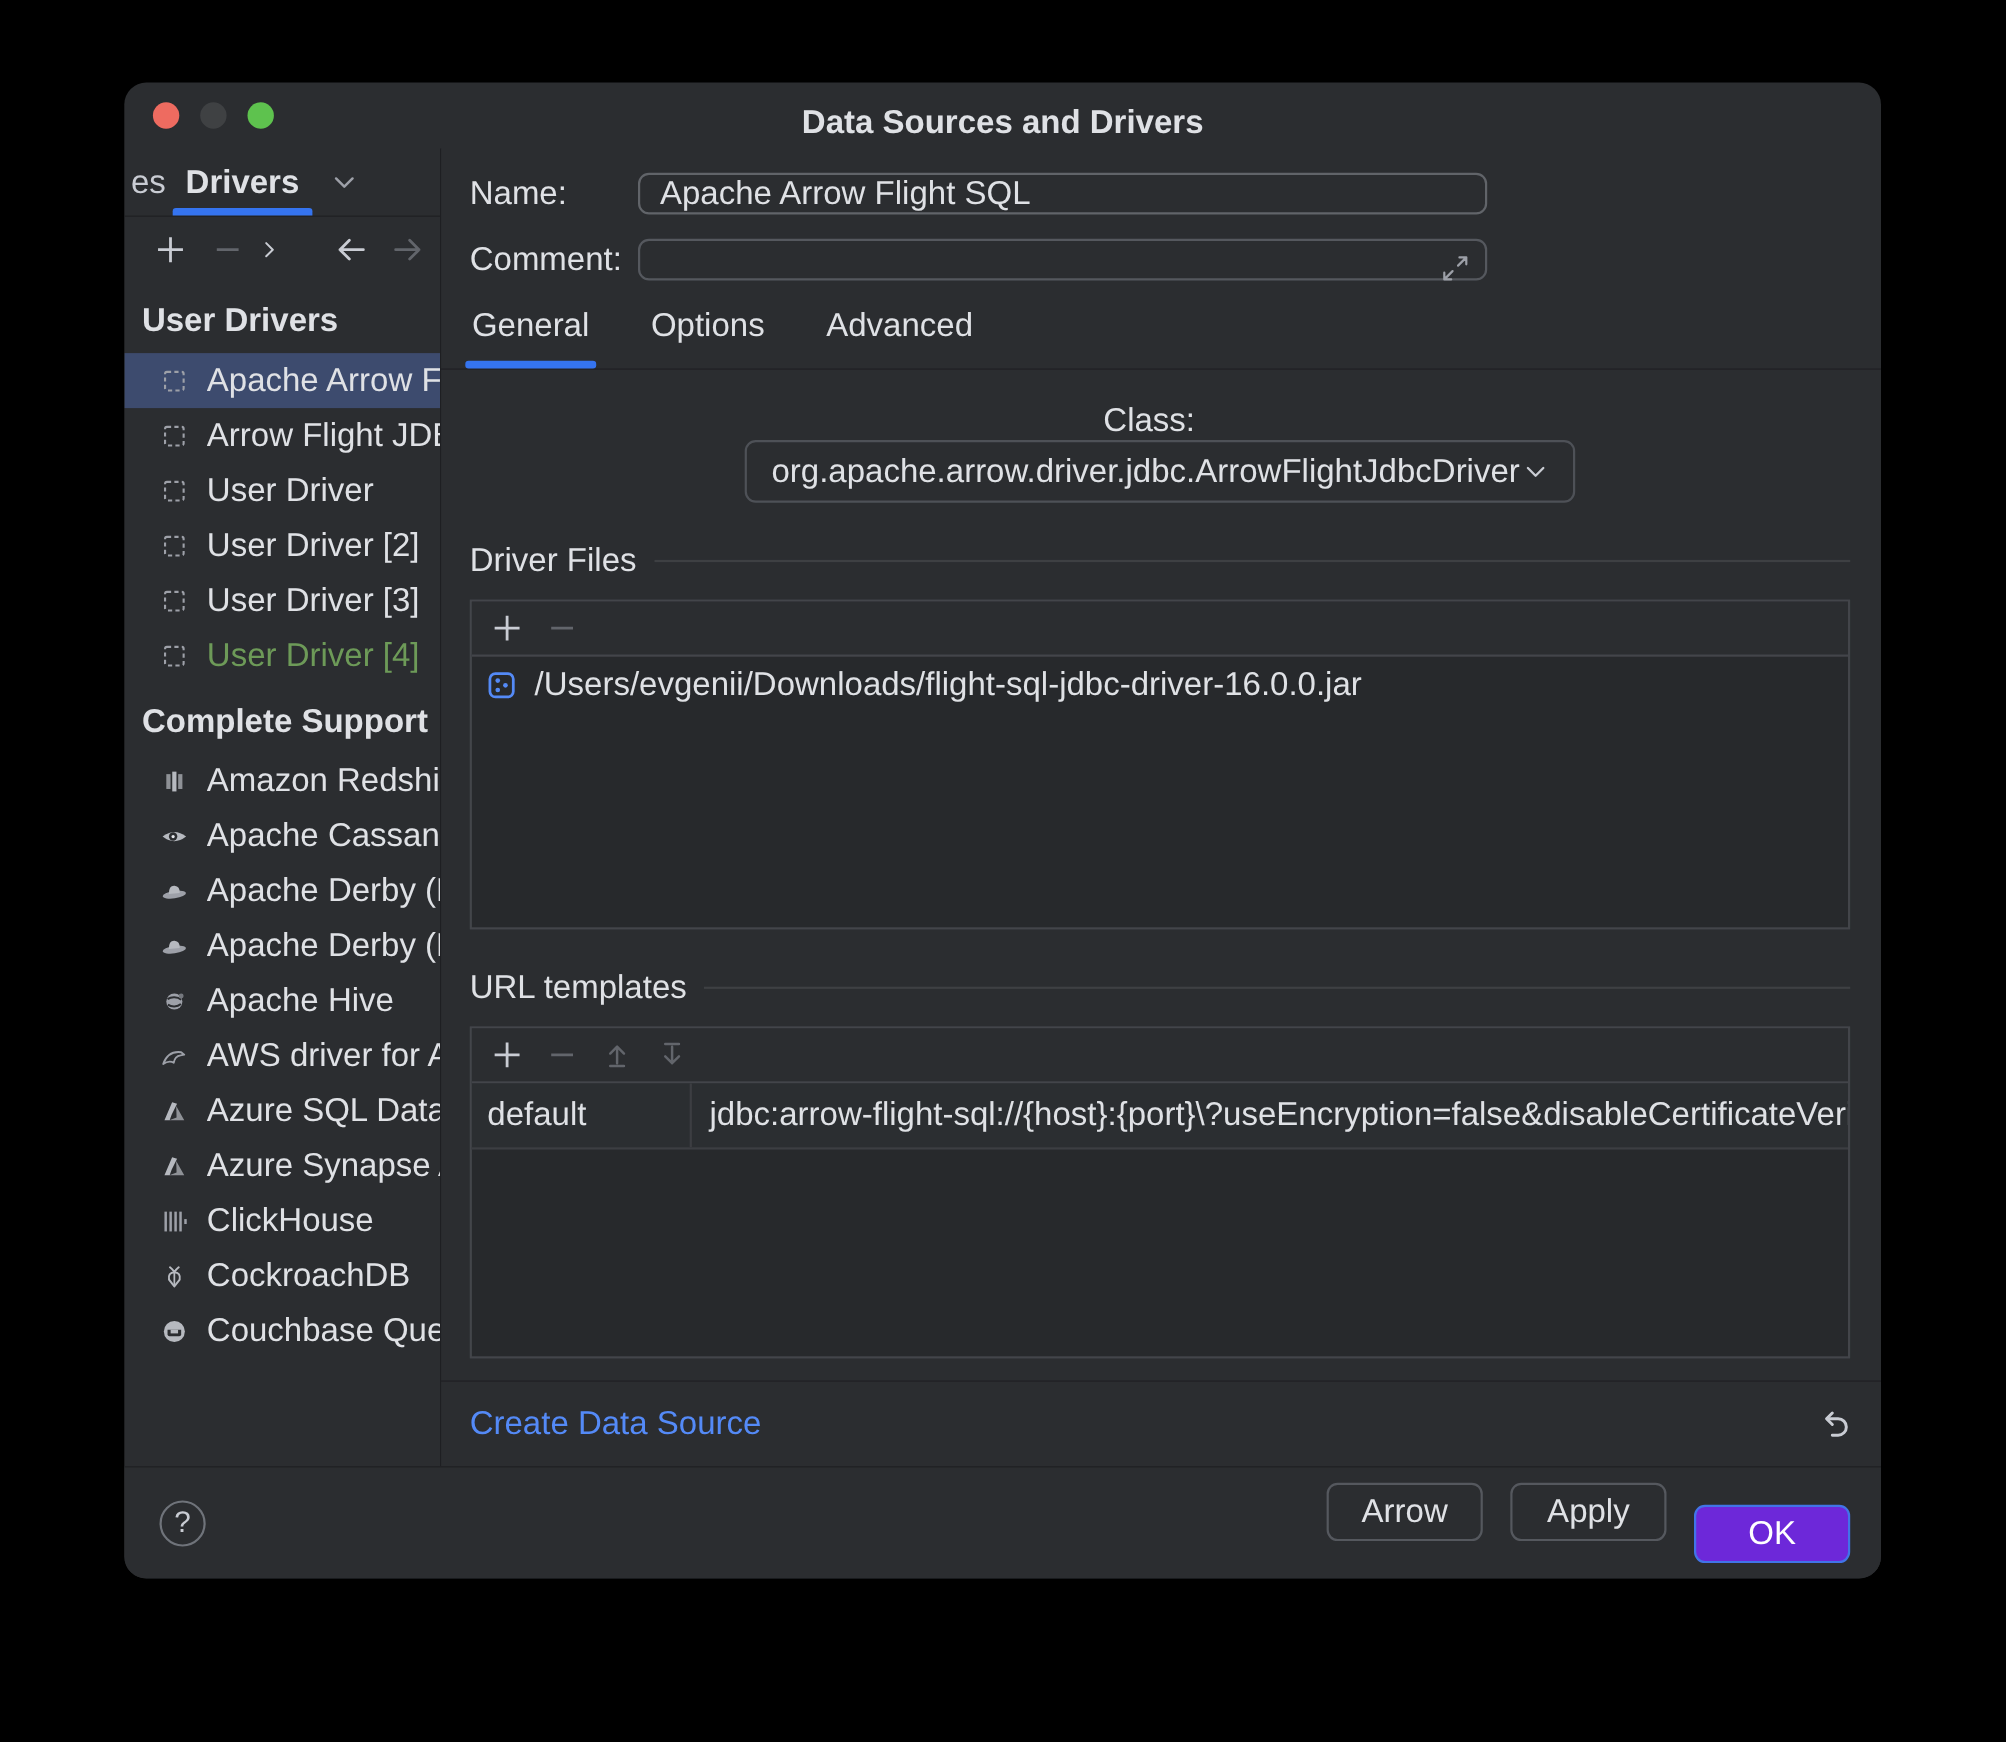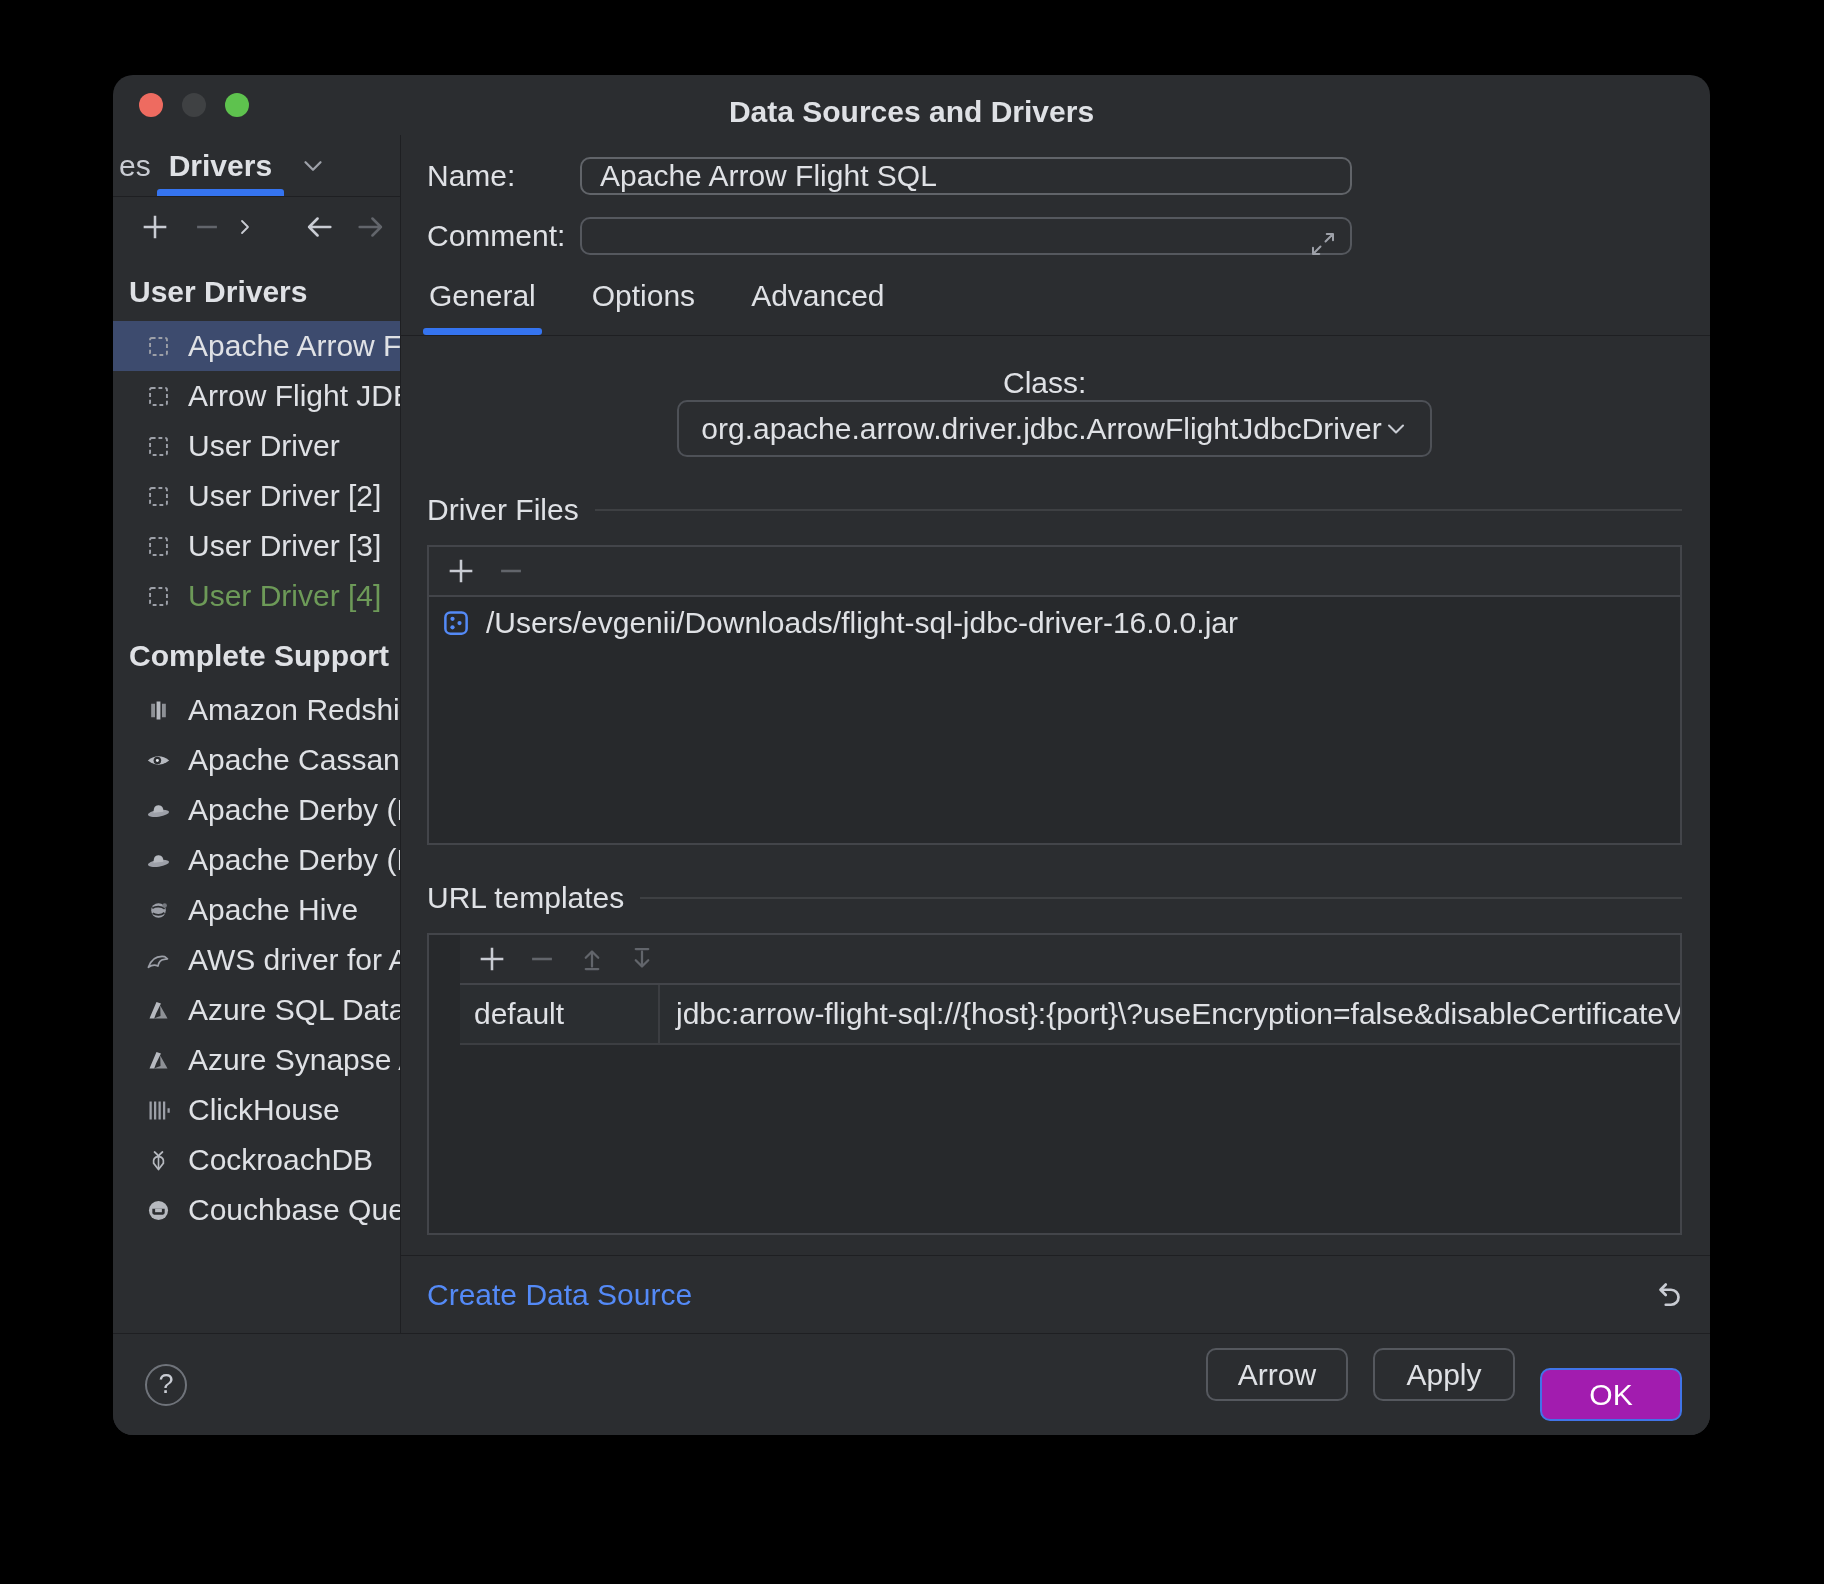--- a/index.html
+++ b/index.html
@@ -56,37 +56,37 @@
     padding:0 20px 0 22px;font-size:30px;color:#dfe1e5;background:#2b2d30;}
   .select .sel-text{flex:1 1 auto;overflow:hidden;white-space:nowrap;}
   .sec-head{display:flex;align-items:center;margin-top:36px;margin-bottom:18px;}
   .sec-title{font-size:30px;color:#dfe1e5;flex:0 0 auto;}
   .hline{flex:1 1 auto;height:2px;background:#3e4043;margin-left:16px;}
   .boxed{border:2px solid #43454a;display:flex;flex-direction:column;background:#27292c;}
   .box-toolbar{height:50px;flex:0 0 auto;background:#2b2d30;border-bottom:2px solid #43454a;display:flex;align-items:center;gap:6px;padding-left:10px;}
   .df-box{height:300px;}
   .file-row{height:52px;display:flex;align-items:center;padding-left:12px;font-size:30px;color:#dfe1e5;gap:15px;}
   .jar-ic{width:30px;height:30px;flex:0 0 auto;}
-  .ut-box{flex:1 1 auto;min-height:0;margin-bottom:0;padding-left:31px;}
+  .ut-box{flex:1 1 auto;min-height:0;margin-bottom:0;}
   .ut-row{height:60px;flex:0 0 auto;display:flex;border-bottom:2px solid #3c3e42;background:#2b2e31;}
   .ut-cell-name{width:200px;flex:0 0 auto;border-right:2px solid #3c3e42;display:flex;align-items:center;padding-left:14px;font-size:30px;color:#dfe1e5;}
   .ut-cell-url{flex:1 1 auto;display:flex;align-items:center;padding-left:16px;font-size:30px;color:#dfe1e5;overflow:hidden;white-space:nowrap;}
   .create-row{flex:0 0 auto;height:78px;margin-left:-26px;margin-right:-28px;border-top:1px solid #1e1f22;
     display:flex;align-items:center;padding:0 24px 0 26px;margin-top:20px;}
   .create-link{font-size:30px;color:#548af7;}
   .spacer{flex:1 1 auto;}
   .undo-ic{color:#c9ccd3;}
   
   .footer{flex:0 0 auto;height:102px;border-top:1px solid #1e1f22;display:flex;align-items:center;padding:0 28px 0 32px;background:#2b2d30;}
   .help-btn{width:42px;height:42px;border:2px solid #6f737a;border-radius:50%;display:flex;align-items:center;justify-content:center;
     color:#c9ccd3;font-size:27px;}
   .btns{margin-left:auto;display:flex;gap:25px;}
   .btn{min-width:142px;height:53px;border-radius:10px;border:2px solid #55585e;background:transparent;color:#dfe1e5;
     font-size:30px;display:flex;align-items:center;justify-content:center;padding:0 26px;font-family:"Liberation Sans","DejaVu Sans",sans-serif;}
-  .btn.primary{background:#a21caf;border-color:#4174e8;color:#fff;margin-top:20px;}
+  .btn.primary{background:#6d28d9;border-color:#4174e8;color:#fff;margin-top:20px;}
   svg{display:block;}
 </style>
 </head>
 <body>
 
 <svg width="0" height="0" style="position:absolute">
   <defs>
     <symbol id="i-plus" viewBox="0 0 24 24">
         <path d="M12 4v16M4 12h16" stroke="currentColor" stroke-width="1.8" fill="none"></path>
       </symbol>

